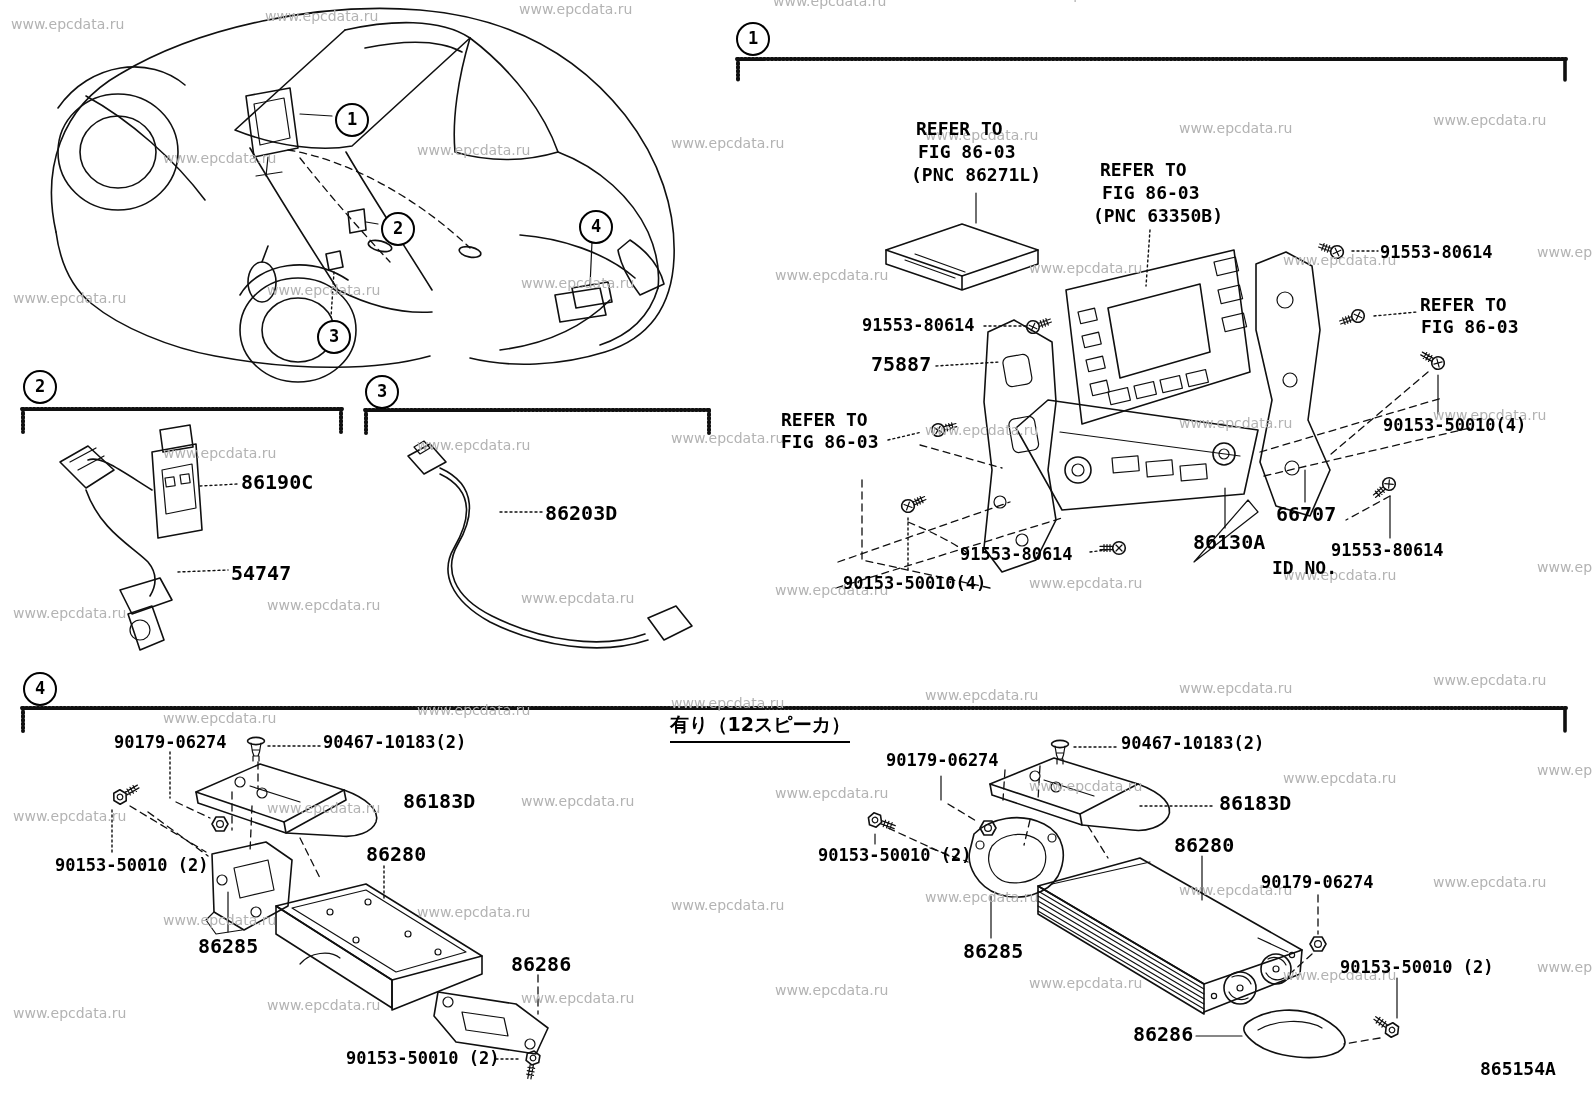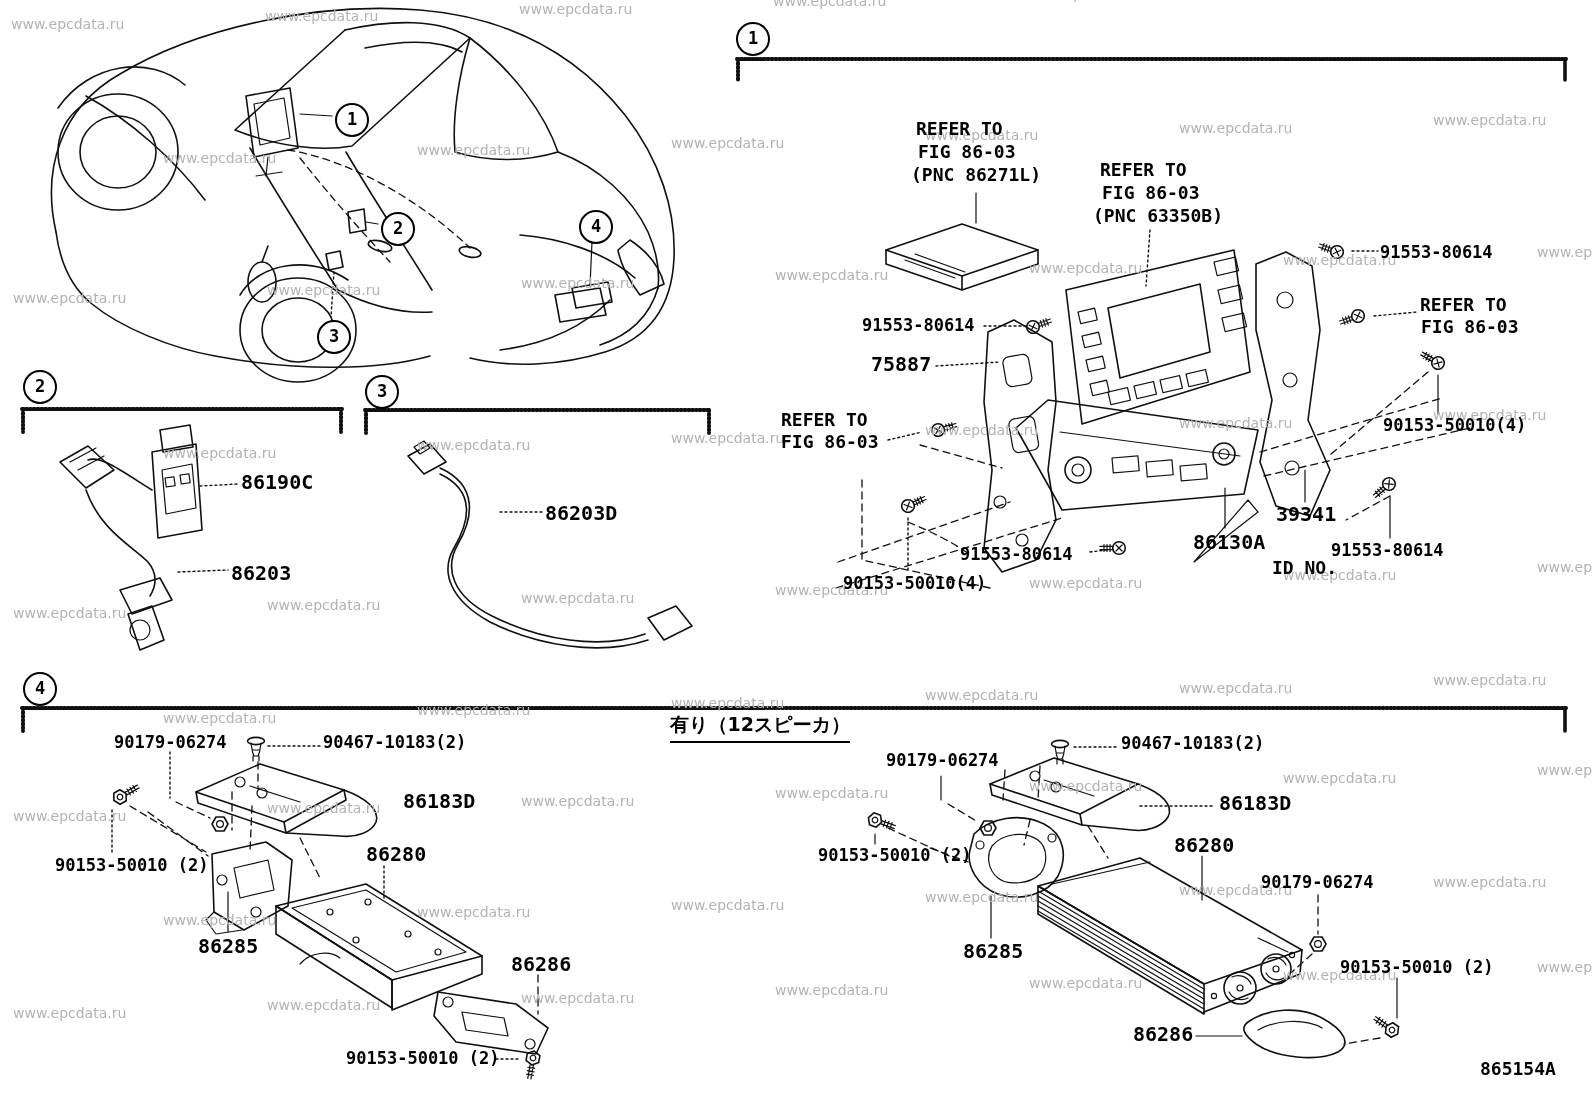--- a/index.html
+++ b/index.html
@@ -336,27 +336,27 @@
 <span class="lbl pnl" style="left:1380px;top:242px;">91553-80614</span>
 <span class="lbl note" style="left:1420px;top:294px;">REFER TO</span>
 <span class="lbl note" style="left:1421px;top:316px;">FIG 86-03</span>
 <span class="lbl pnl" style="left:1383px;top:415px;">90153-50010(4)</span>
 <span class="lbl pnl" style="left:862px;top:315px;">91553-80614</span>
 <span class="lbl pn" style="left:871px;top:352px;">75887</span>
 <span class="lbl note" style="left:781px;top:409px;">REFER TO</span>
 <span class="lbl note" style="left:781px;top:431px;">FIG 86-03</span>
 <span class="lbl pnl" style="left:843px;top:573px;">90153-50010(4)</span>
 <span class="lbl pnl" style="left:960px;top:544px;">91553-80614</span>
-<span class="lbl pn" style="left:1276px;top:502px;">39341</span>
+<span class="lbl pn" style="left:1276px;top:502px;">66707</span>
 <span class="lbl pn" style="left:1193px;top:530px;">86130A</span>
 <span class="lbl note" style="left:1232px;top:557px;margin-left:40px;">ID NO.</span>
 <span class="lbl pnl" style="left:1331px;top:540px;">91553-80614</span>
 
 <span class="lbl pn" style="left:241px;top:470px;">86190C</span>
-<span class="lbl pn" style="left:231px;top:561px;">86203</span>
+<span class="lbl pn" style="left:231px;top:561px;">54747</span>
 <span class="lbl pn" style="left:545px;top:501px;">86203D</span>
 
 <span class="lbl pnl" style="left:114px;top:732px;">90179-06274</span>
 <span class="lbl pnl" style="left:323px;top:732px;">90467-10183(2)</span>
 <span class="lbl pn" style="left:403px;top:789px;">86183D</span>
 <span class="lbl pnl" style="left:55px;top:855px;">90153-50010 (2)</span>
 <span class="lbl pn" style="left:366px;top:842px;">86280</span>
 <span class="lbl pn" style="left:198px;top:934px;">86285</span>
 <span class="lbl pn" style="left:511px;top:952px;">86286</span>
 <span class="lbl pnl" style="left:346px;top:1048px;">90153-50010 (2)</span>

